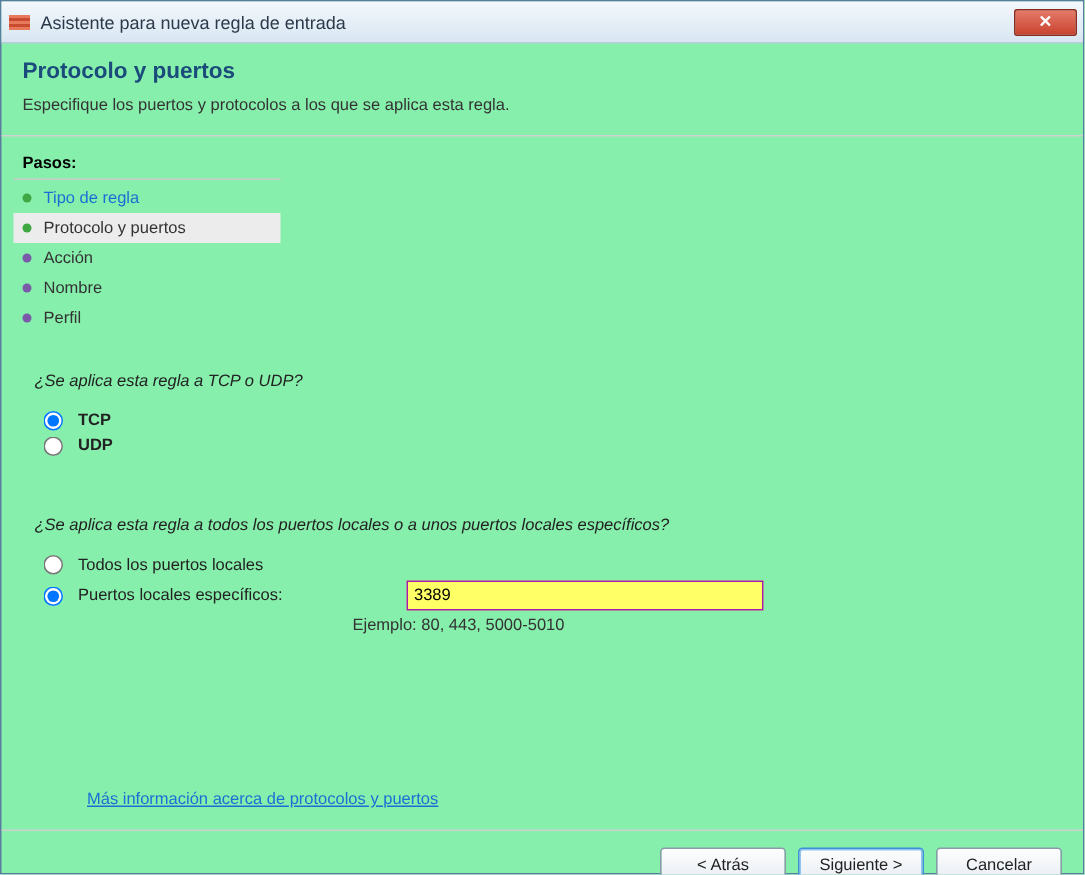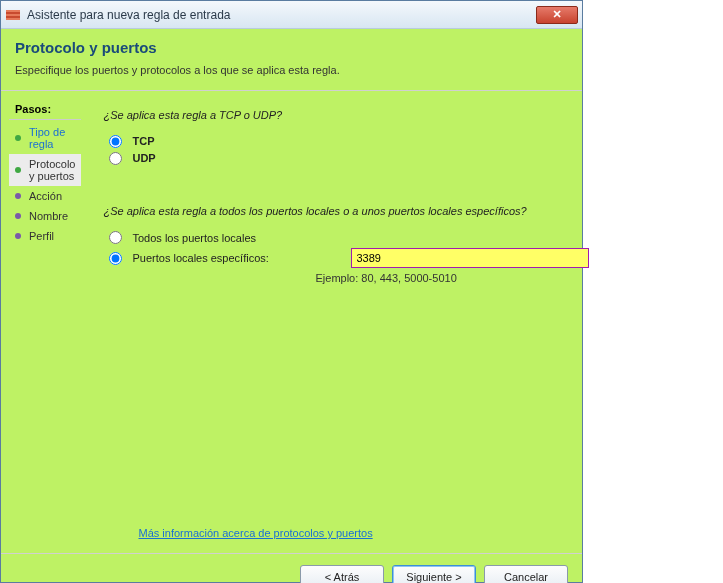--- a/index.html
+++ b/index.html
@@ -1,26 +1,26 @@
 <!DOCTYPE html>
 <html><head>
 <meta charset="utf-8">
 <style>
 * { box-sizing: border-box; margin: 0; padding: 0; }
 body { font-family: "Segoe UI", Tahoma, sans-serif; font-size: 11px; background: #fff; }
-.window { width: 583px; height: 583px; border: 1px solid #5a7ca0; background: #bef264; position: relative; }
+.window { width: 723px; height: 583px; border: 1px solid #5a7ca0; background: #86efac; position: relative; }
 .titlebar { height: 28px; background: linear-gradient(to bottom, #f4f8fc, #d8e6f2); border-bottom: 1px solid #b8ccdc; display: flex; align-items: center; padding: 0 4px; }
 .titlebar-icon { width: 16px; height: 16px; margin-right: 6px; display: inline-flex; align-items: center; justify-content: center; }
 .titlebar-title { color: #2b3a4a; font-size: 12px; flex: 1; }
 .close-btn { width: 42px; height: 18px; background: linear-gradient(to bottom, #e67a6a, #c8432f); border: 1px solid #8a2a1a; border-radius: 2px; display: flex; align-items: center; justify-content: center; color: #fff; font-weight: bold; font-size: 11px; cursor: pointer; }
 .header { padding: 10px 14px 14px 14px; }
 .header h1 { font-size: 15px; font-weight: bold; color: #1a4b7a; margin-bottom: 8px; }
 .header p { font-size: 11px; color: #333; }
 .divider { height: 1px; background: #d0d0d0; margin: 0; }
-.body { display: flex; height: 462px; }
+.body { display: flex; height: 462px; flex-direction: column; }
 .sidebar { width: 186px; padding: 8px 0 0 8px; }
 .sidebar-title { font-weight: bold; font-size: 11px; color: #000; padding: 4px 6px; border-bottom: 1px solid #ccc; margin-bottom: 2px; }
 .step { display: flex; align-items: center; padding: 4px 6px; font-size: 11px; cursor: pointer; }
 .step.past { color: #1a6fd4; }
 .step.current { background: #ececec; color: #333; }
 .step.future { color: #333; }
 .bullet { width: 6px; height: 6px; border-radius: 50%; margin-right: 8px; flex-shrink: 0; }
 .bullet.green { background: #3fa843; }
 .bullet.purple { background: #7a5aa8; }
 .vdiv { width: 1px; background: #d0d0d0; margin: 8px 0 0 0; }

